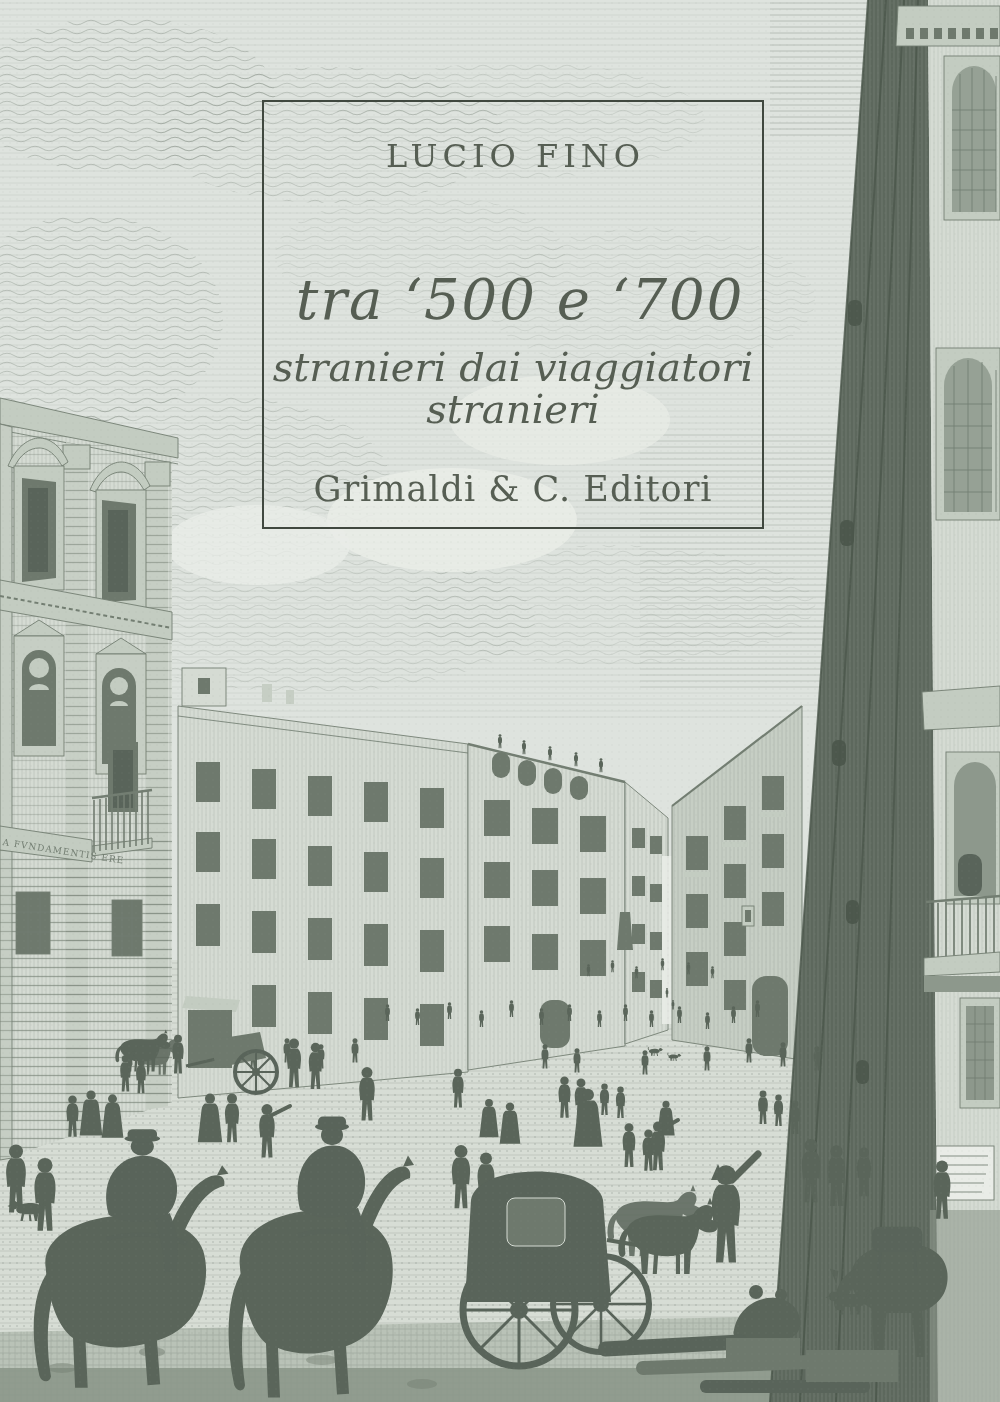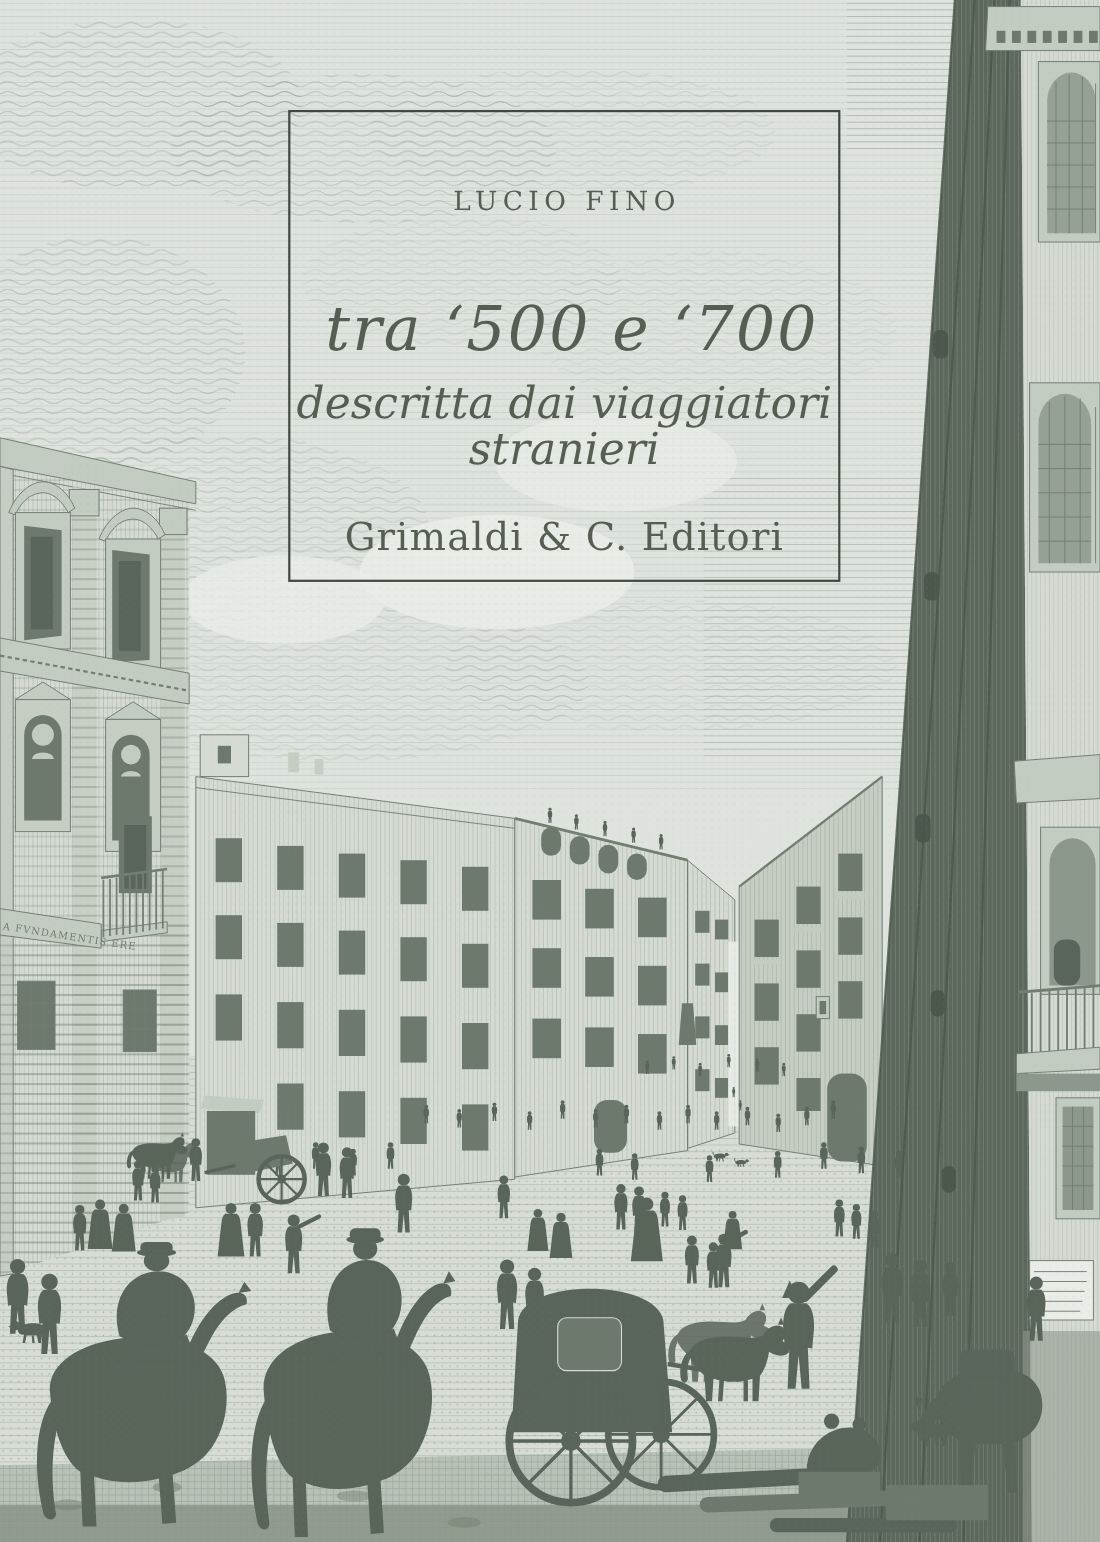--- a/index.html
+++ b/index.html
@@ -19,21 +19,21 @@
   .ol{stroke:var(--ink2);stroke-width:.9;fill:none}
   .f-paper{fill:var(--paper)} .f-hi{fill:var(--paper-hi)}
   .f-light{fill:var(--bldg-light)} .f-shade{fill:var(--bldg-shade)} .f-trim{fill:var(--trim)}
   .f-win{fill:var(--win)} .f-deep{fill:var(--win-deep)} .f-dark{fill:var(--dark-wall)}
   .f-sil{fill:var(--sil)} .f-ground{fill:var(--ground)}
   
   .title-box{position:absolute;left:262px;top:100px;width:502px;height:429px;
              border:2px solid var(--border);box-sizing:border-box;}
   .line{position:absolute;left:0;right:0;text-align:center;color:var(--text);
         white-space:nowrap;line-height:1;}
-  .author{top:38px;font-size:24px;letter-spacing:5px;padding-left:5px;margin-top:31px;}
+  .author{top:38px;font-size:32px;letter-spacing:5px;padding-left:5px;}
   .booktitle{top:94px;font-size:73px;letter-spacing:.235em;padding-left:.235em;}
   .sub1{top:170px;font-size:56px;font-style:italic;letter-spacing:2px;padding-left:14px;}
   .sub2{top:245px;font-size:40px;font-style:italic;}
   .sub3{top:287px;font-size:40px;font-style:italic;}
   .pub{top:370px;font-size:35px;letter-spacing:1px;}
   .frieze-text{font-family:"DejaVu Serif","Liberation Serif",serif;font-size:9px;
                letter-spacing:1px;fill:var(--ink2);}
 </style>
 </head>
 <body>
@@ -477,18 +477,18 @@
       <rect class="f-win" x="806" y="1350" width="92" height="32"></rect>
     </g>
   </g>
 
   <rect x="0" y="0" width="1000" height="1402" fill="url(#pd)" opacity=".12"></rect>
 </svg>
 
 <div class="title-box">
   <div class="line author">LUCIO FINO</div>
   <div class="line sub1">tra ‘500 e ‘700</div>
-  <div class="line sub2">descritta dai viaggiatori</div>
+  <div class="line sub2">stranieri dai viaggiatori</div>
   <div class="line sub3">stranieri</div>
   <div class="line pub">Grimaldi &amp; C. Editori</div>
 </div>
 
 </div>
 
 </body></html>

